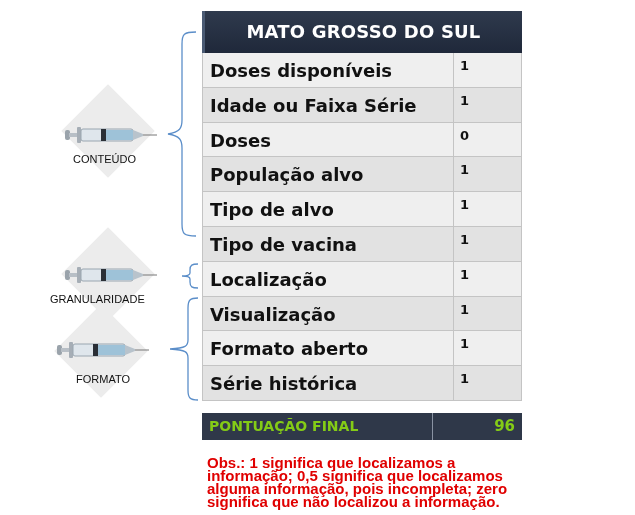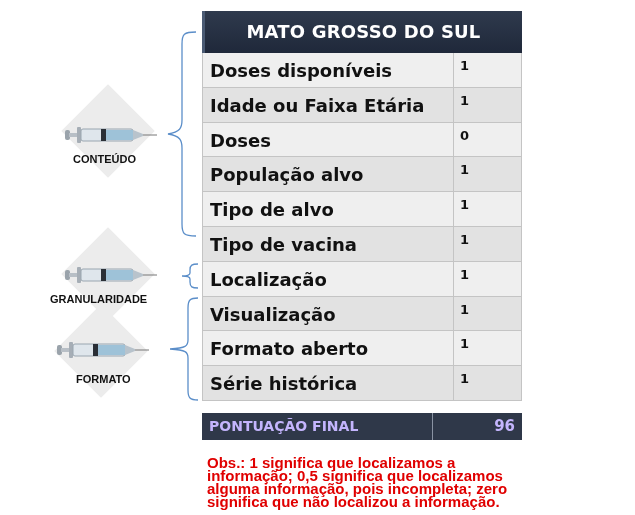--- a/index.html
+++ b/index.html
@@ -11,28 +11,28 @@
     color:#fff; font-weight:bold; font-size:18px; text-align:center; line-height:42px;
     letter-spacing:0.2px;
   }
   .table { position:absolute; left:202px; top:53px; width:320px; }
   .row { height:34.8px; display:flex; border-bottom:1.5px solid #c4c4c4; box-sizing:border-box; }
   .row:nth-child(odd) { background:#efefef; }
   .row:nth-child(even) { background:#e2e2e2; }
   .row .label { width:252px; border-left:1.5px solid #c4c4c4; border-right:1.5px solid #c4c4c4; box-sizing:border-box;
     font-weight:bold; font-size:18px; color:#111; padding-left:7px; line-height:36px; white-space:nowrap; }
   .row .value { flex:1; border-right:1.5px solid #c4c4c4; box-sizing:border-box; font-weight:bold; font-size:13px; color:#111; padding-left:6px; padding-top:5px; }
-  .final { position:absolute; left:202px; top:413px; width:320px; height:27px; background:#2f3849; display:flex; color:#c4b5fd; font-weight:bold; }
+  .final { position:absolute; left:202px; top:413px; width:320px; height:27px; background:#2f3849; display:flex; color:#84cc16; font-weight:bold; }
   .final .label { width:231px; border-right:1.5px solid #8a93a3; box-sizing:border-box; font-size:14px; line-height:27px; padding-left:7px; }
   .final .value { flex:1; text-align:right; padding-right:7px; font-size:15px; line-height:27px; }
   .note { position:absolute; left:207px; top:456px; width:320px; color:#e00000; font-size:15px; font-weight:bold; line-height:13px; font-family:"Liberation Sans", sans-serif; }
   .cat { position:absolute; }
   .diamond { position:absolute; width:66px; height:66px; background:#ececec; transform:rotate(45deg); }
   .syringe { position:absolute; }
-  .cat-label { position:absolute; font-weight:bold; font-size:11px; color:#111; white-space:nowrap; font-family:"Liberation Sans", sans-serif; }
+  .cat-label { position:absolute; font-weight:normal; font-size:11px; color:#111; white-space:nowrap; font-family:"Liberation Sans", sans-serif; }
   .brace { position:absolute; }
 </style>
 </head>
 <body>
 
 <div class="cat">
   <div class="diamond" style="left:75px;top:98px;"></div>
   <svg class="syringe" style="left:63px;top:124px;" width="96" height="22" viewBox="0 0 96 22">
     <rect x="2" y="6" width="5" height="10" rx="2" fill="#9aa3ab"></rect>
     <rect x="6" y="9" width="9" height="4" fill="#b8bfc6"></rect>
@@ -86,21 +86,21 @@
 </div>
 
 <div class="header">MATO GROSSO DO SUL</div>
 
 <div class="table">
   <div class="row">
       <div class="label">Doses disponíveis</div>
       <div class="value">1</div>
     </div>
   <div class="row">
-      <div class="label">Idade ou Faixa Etária</div>
+      <div class="label">Idade ou Faixa Série</div>
       <div class="value">1</div>
     </div>
   <div class="row">
       <div class="label">Doses</div>
       <div class="value">0</div>
     </div>
   <div class="row">
       <div class="label">População alvo</div>
       <div class="value">1</div>
     </div>

